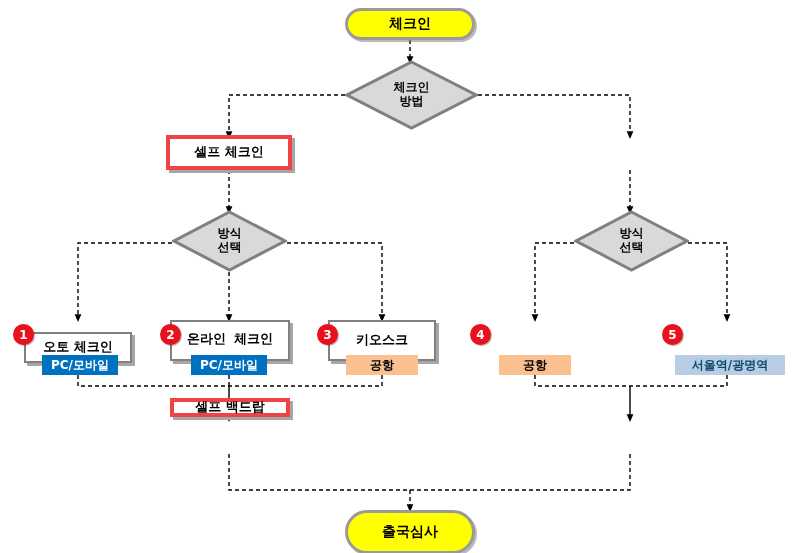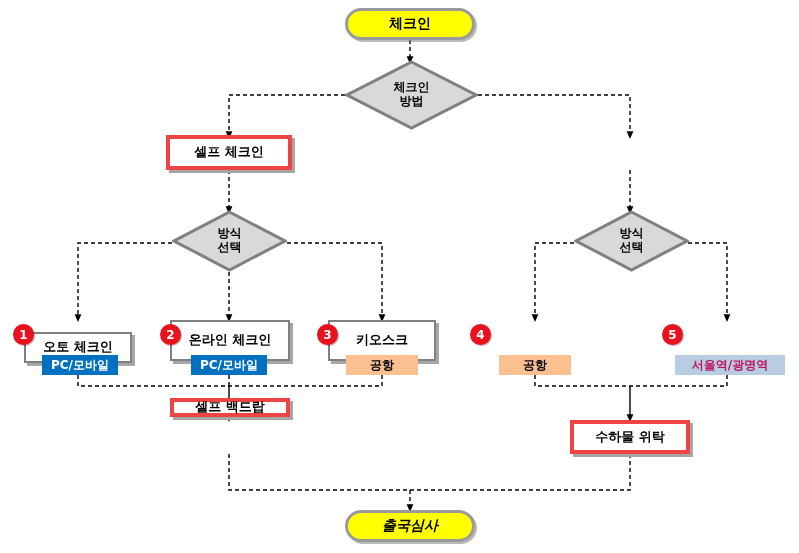--- a/index.html
+++ b/index.html
@@ -115,21 +115,21 @@
     display: flex;
     align-items: center;
     justify-content: center;
     font-size: 12px;
     font-weight: bold;
     text-align: center;
     line-height: 1;
   }
   .tag-blue   { background: #0070c0; color: #ffffff; }
   .tag-peach  { background: #fac090; color: #000000; }
-  .tag-lblue  { background: #b8cce4; color: #be185d; }
+  .tag-lblue  { background: #b8cce4; color: #0c4a6e; }
 </style>
 </head>
 <body>
 
 <div id="canvas">
 
   <svg id="wires" viewBox="0 0 799 553">
     <defs>
       <marker id="arrow" markerWidth="9" markerHeight="9" refX="4.2" refY="4" orient="auto" markerUnits="userSpaceOnUse">
         <path d="M0.4,0.6 L8.2,4 L0.4,7.4 Z" fill="#000000"></path>
@@ -196,33 +196,32 @@
       <polygon points="57.5,2 113,31 57.5,60 2,31" fill="#d9d9d9" stroke="#808080" stroke-width="3"></polygon>
     </svg>
     <div class="dia-label">방식
 선택</div>
   </div>
 
   <div class="node leaf" style="left:24px; top:320px; width:108px; height:31px;margin-top:12px;">오토 체크인</div>
   <div class="badge" style="left:13px; top:324px;">1</div>
   <div class="tag tag-blue" style="left:42px; top:355px; width:76px; height:20px;">PC/모바일</div>
 
-  <div class="node leaf" style="left:170px; top:320px; width:120px; height:41px;">온라인 체크인</div>
+  <div class="node leaf" style="left:170px; top:320px; width:120px; height:41px;font-family:Liberation Mono, monospace;">온라인 체크인</div>
   <div class="badge" style="left:160px; top:324px;">2</div>
   <div class="tag tag-blue" style="left:191px; top:355px; width:76px; height:20px;">PC/모바일</div>
 
   <div class="node leaf" style="left:328px; top:320px; width:108px; height:41px;">키오스크</div>
   <div class="badge" style="left:317px; top:324px;">3</div>
   <div class="tag tag-peach" style="left:346px; top:355px; width:72px; height:20px;">공항</div>
 
   <div class="badge" style="left:470px; top:324px;">4</div>
   <div class="tag tag-peach" style="left:499px; top:355px; width:72px; height:20px;">공항</div>
 
   <div class="badge" style="left:662px; top:324px;">5</div>
   <div class="tag tag-lblue" style="left:675px; top:355px; width:110px; height:20px;">서울역/광명역</div>
 
   <div class="node process" style="left:170px; top:398px; width:120px; height:19px;">셀프 백드랍</div>
 
-  <div class="node process" style="left:570px; top:420px; width:120px; height:34px;">수하물 위탁</div>
-
-  <div class="node terminator" style="left:345px; top:510px; width:130px; height:32px;font-style:italic;">출국심사</div>
+
+  <div class="node terminator" style="left:345px; top:510px; width:130px; height:44px;">출국심사</div>
 
 </div>
 
 </body></html>

